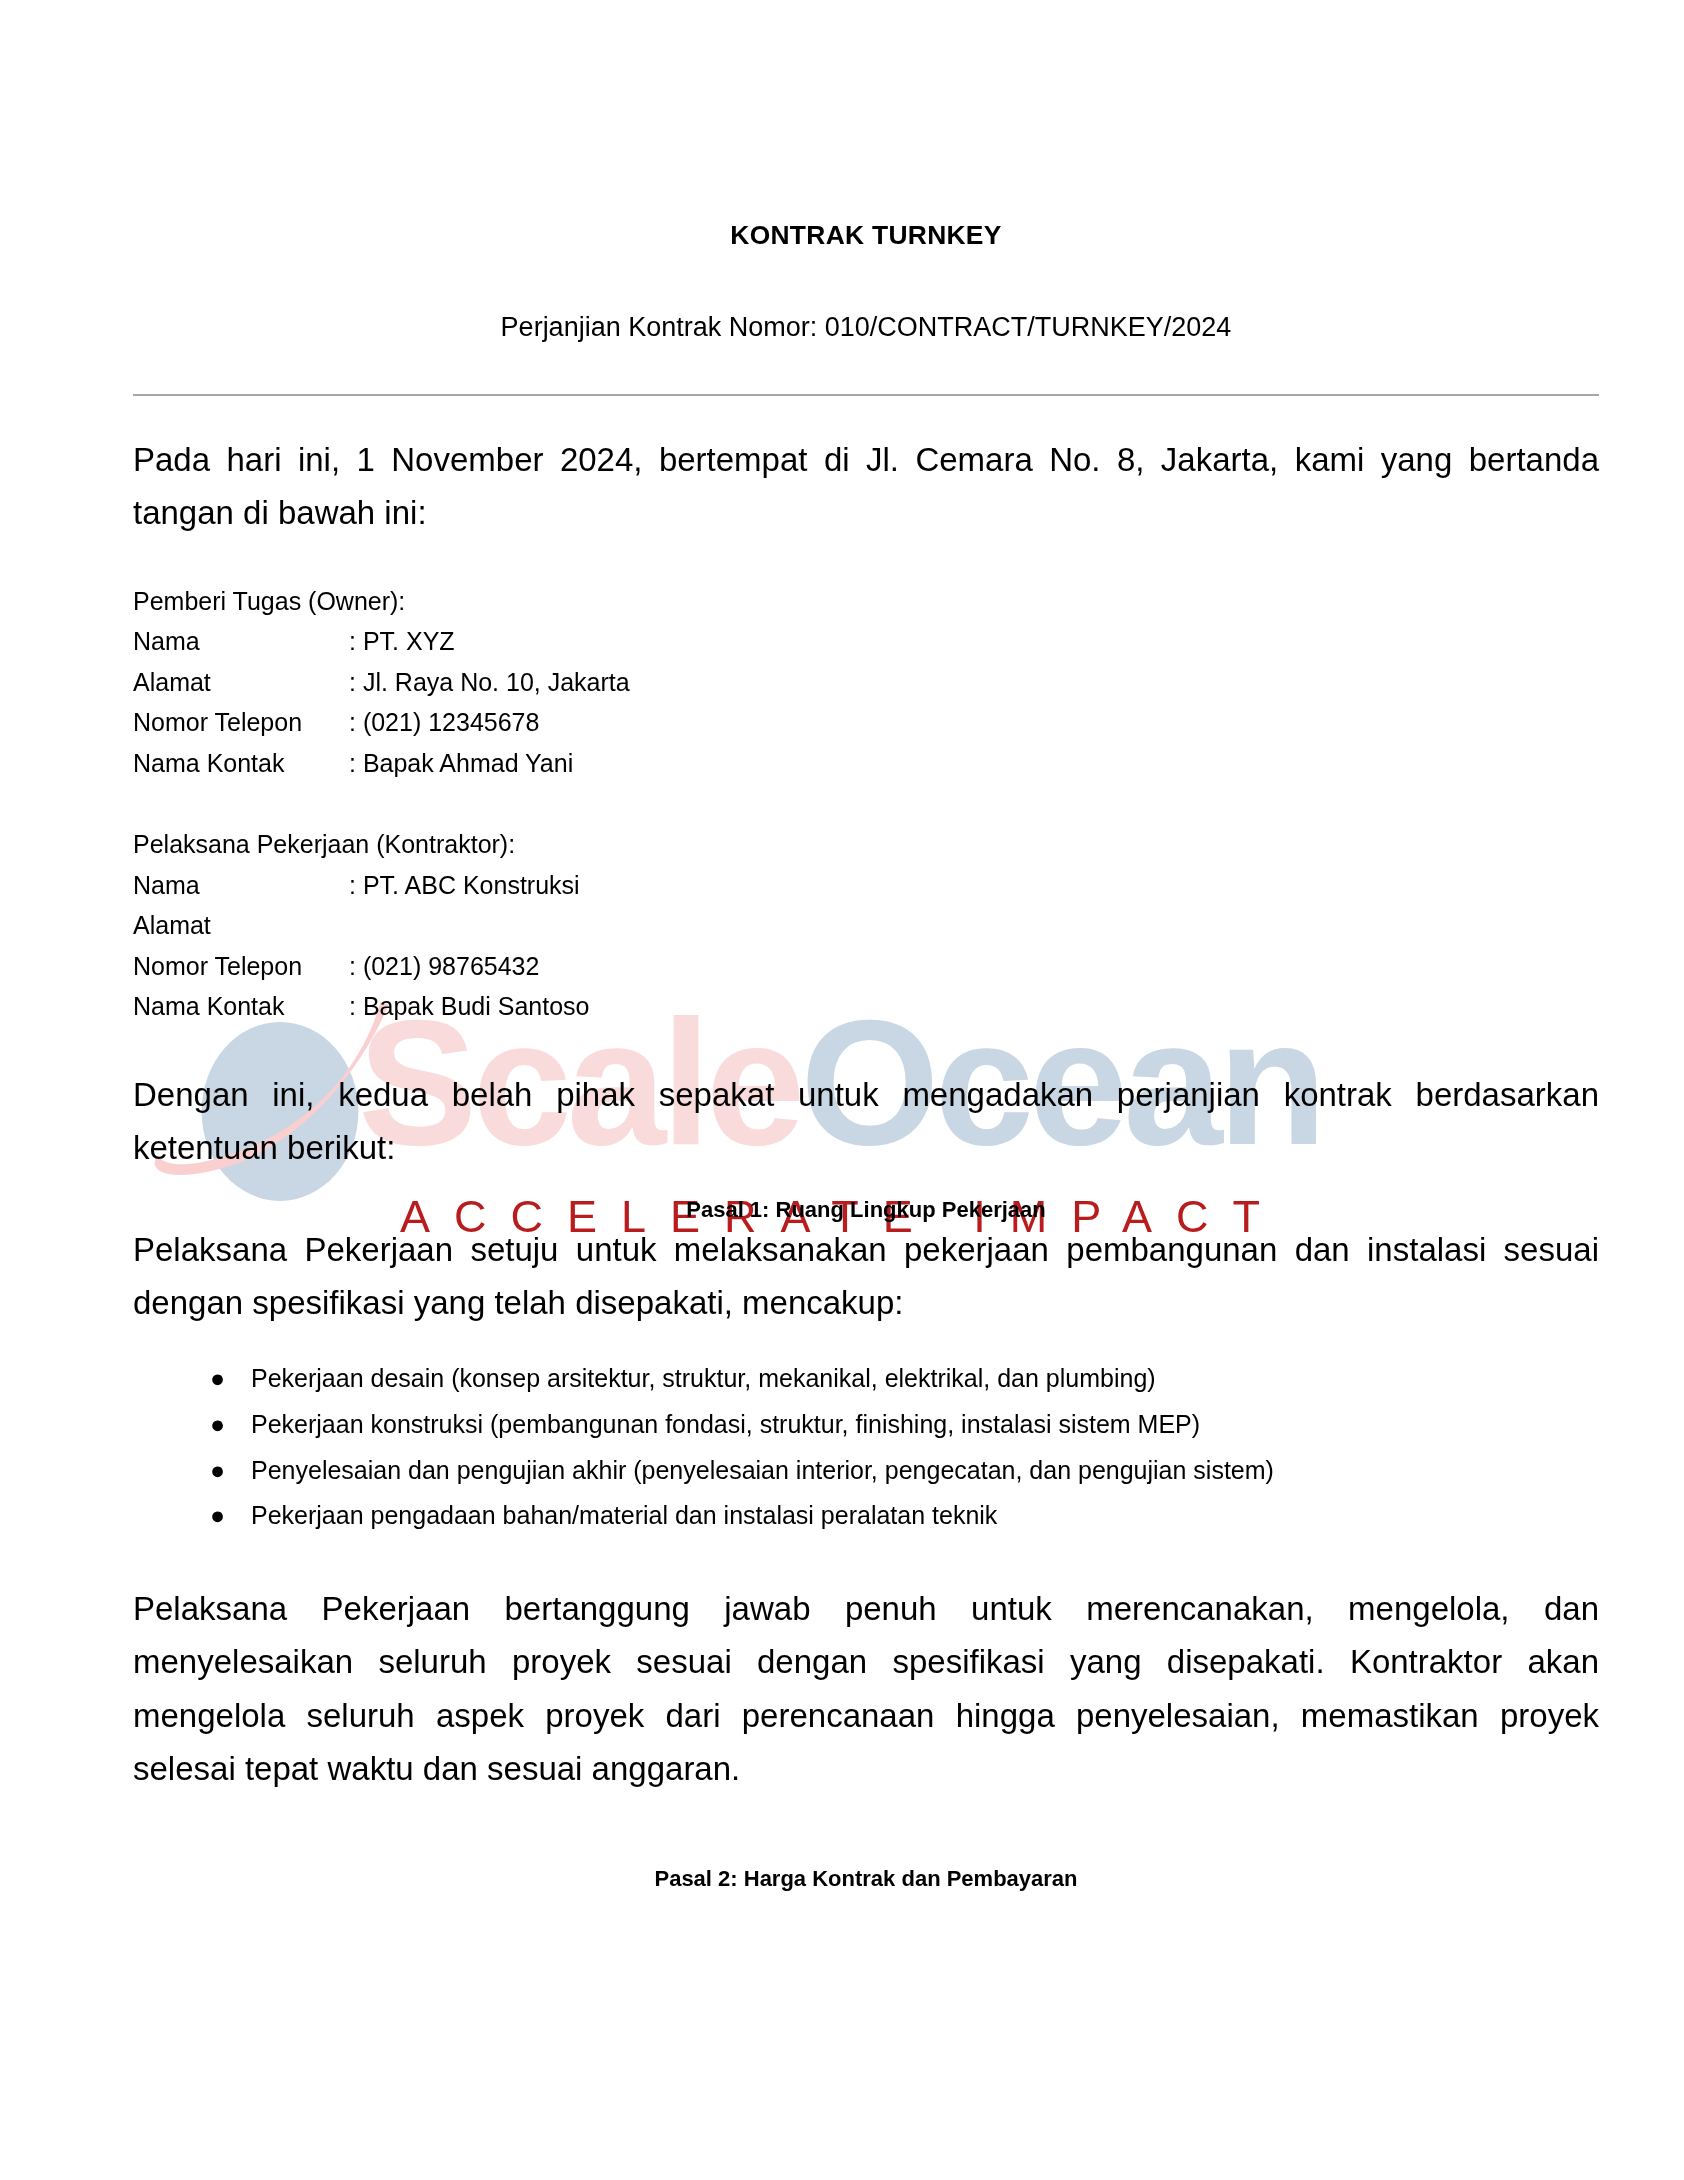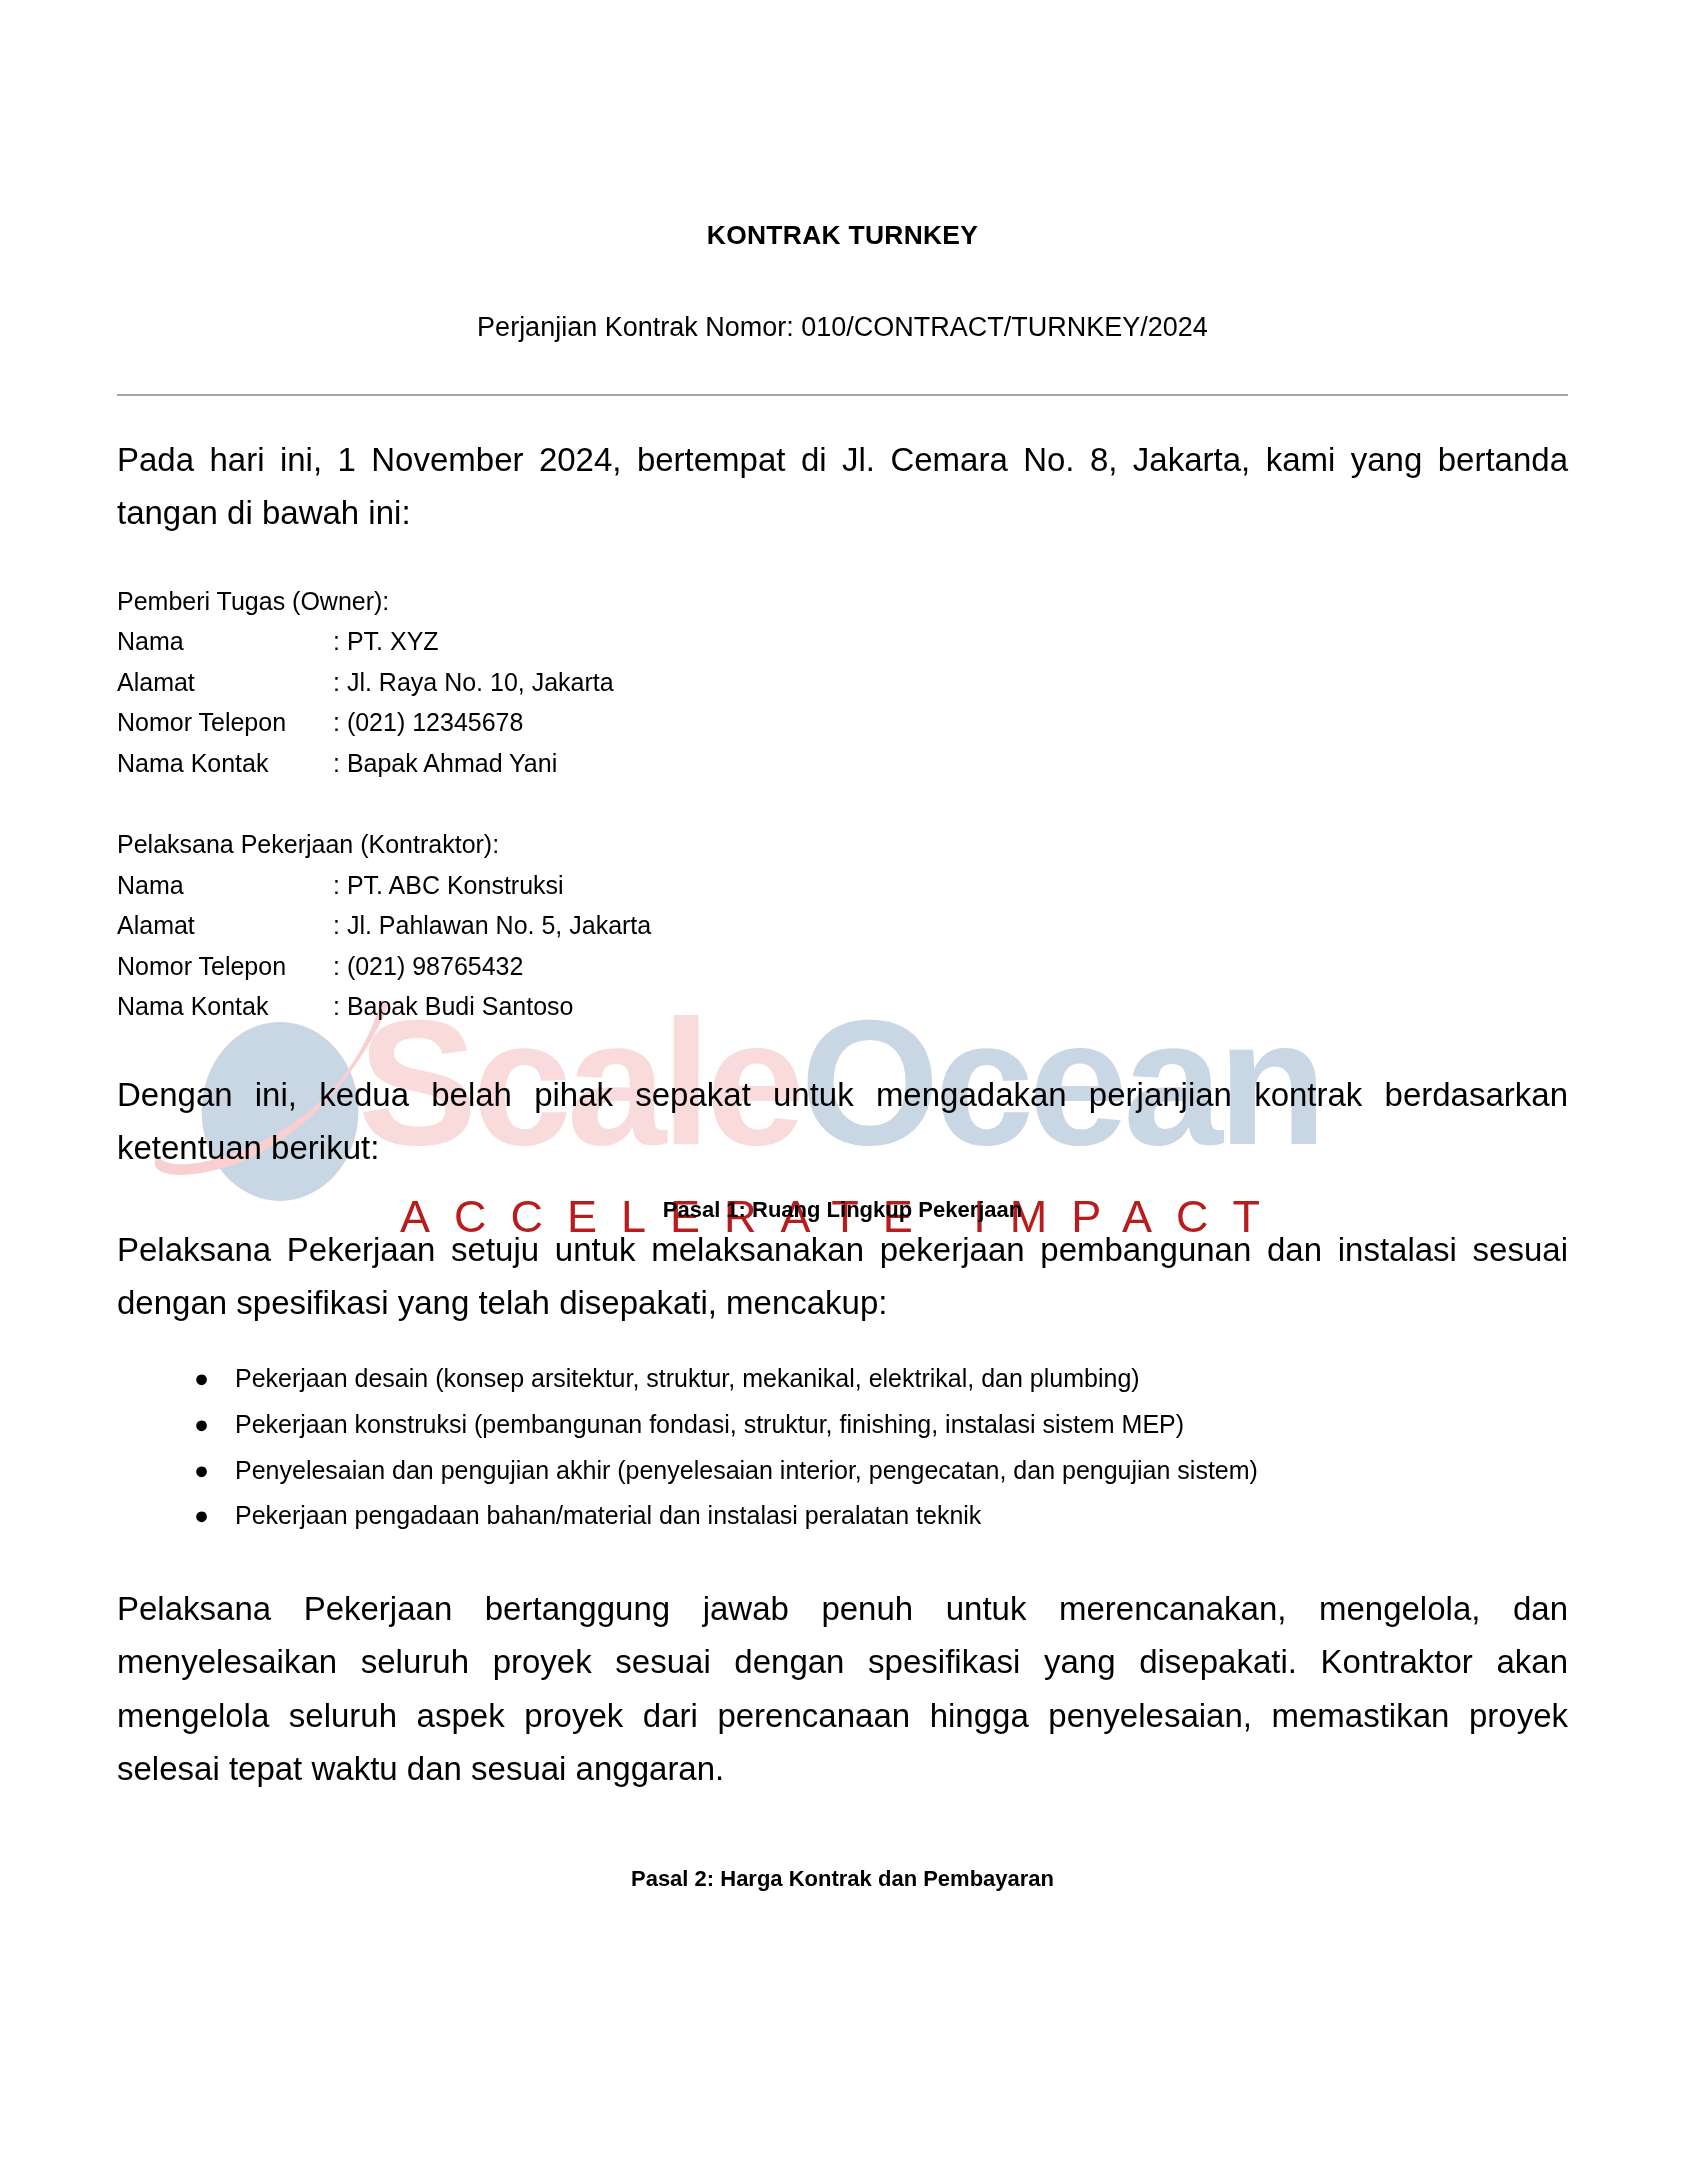--- a/index.html
+++ b/index.html
@@ -58,21 +58,22 @@
     letter-spacing: 24px;
     color: #b91c1c;
     font-weight: 400;
     white-space: nowrap;
   }
 
   
   .content {
     position: relative;
     z-index: 2;
-    padding: 0 117px;
+    padding: 0 86px;
+    margin-left: 47px;
   }
   .doc-title {
     margin: 0;
     padding-top: 220px;
     text-align: center;
     font-size: 26.4px;
     font-weight: 700;
     letter-spacing: 0.3px;
   }
   .doc-subtitle {
@@ -197,21 +198,20 @@
     <div class="spacer-md"></div>
 
     <div class="party-block">
       <div class="party-heading">Pelaksana Pekerjaan (Kontraktor):</div>
       <div class="party-row">
         <div class="party-label">Nama</div>
         <div class="party-value">: PT. ABC Konstruksi</div>
       </div>
       <div class="party-row">
         <div class="party-label">Alamat</div>
-        <div class="party-value">: Jl. Pahlawan No. 5, Jakarta</div>
       </div>
       <div class="party-row">
         <div class="party-label">Nomor Telepon</div>
         <div class="party-value">: (021) 98765432</div>
       </div>
       <div class="party-row">
         <div class="party-label">Nama Kontak</div>
         <div class="party-value">: Bapak Budi Santoso</div>
       </div>
     </div>

